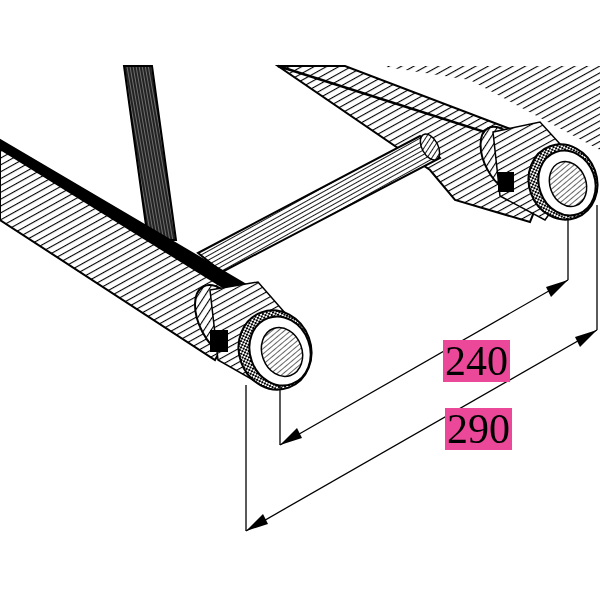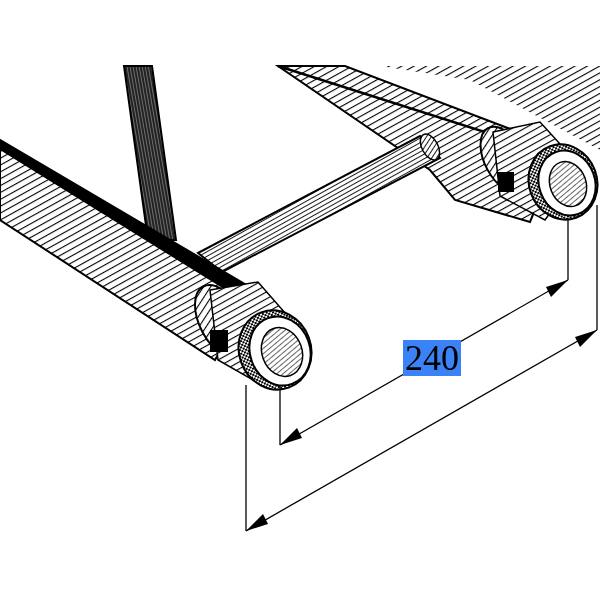--- a/index.html
+++ b/index.html
@@ -1,25 +1,26 @@
 <!DOCTYPE html>
 <html><head>
   <meta charset="utf-8">
   <style>
     html, body { margin: 0; padding: 0; background: #ffffff; }
     #canvas { position: relative; width: 600px; height: 600px; overflow: hidden; background: #ffffff; }
     svg { position: absolute; left: 0; top: 0; }
     .dim-label {
       position: absolute;
       font-family: "Liberation Serif", "DejaVu Serif", serif;
-      font-size: 36px;
+      font-size: 42px;
       color: #000;
       line-height: 1;
-      background: #3b82f6;
+      background: #ec4899;
       padding: 0 2px;
+      margin-left: 40px;
     }
   </style>
 </head>
 <body>
 
 <div id="canvas">
   <svg width="600" height="600" viewBox="0 0 600 600" xmlns="http://www.w3.org/2000/svg">
     <defs>
       <pattern id="hatch" patternUnits="userSpaceOnUse" width="6" height="6" patternTransform="rotate(-29)">
         <rect width="6" height="6" fill="#fff"></rect>
@@ -91,13 +92,14 @@
     <g>
       <line x1="246" y1="385" x2="246" y2="531" stroke="#000" stroke-width="1.3"></line>
       <line x1="597" y1="205" x2="597" y2="330" stroke="#000" stroke-width="1.3"></line>
       <line x1="246" y1="531" x2="597" y2="330" stroke="#000" stroke-width="1.3"></line>
       <polygon points="246,531 263,514 268,524" fill="#000"></polygon>
       <polygon points="597,330 580,347 575,337" fill="#000"></polygon>
     </g>
   </svg>
 
   <div class="dim-label" style="left:403px; top:340px;">240</div>
+  <div class="dim-label" style="left:405px; top:408px;">290</div>
 </div>
 
 </body></html>

